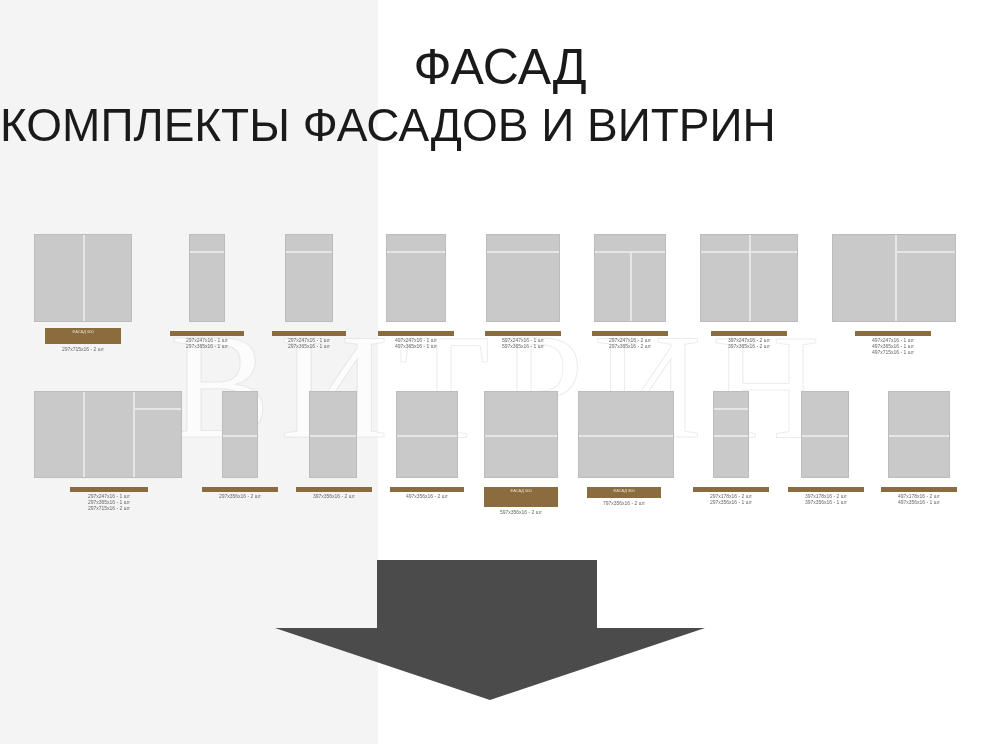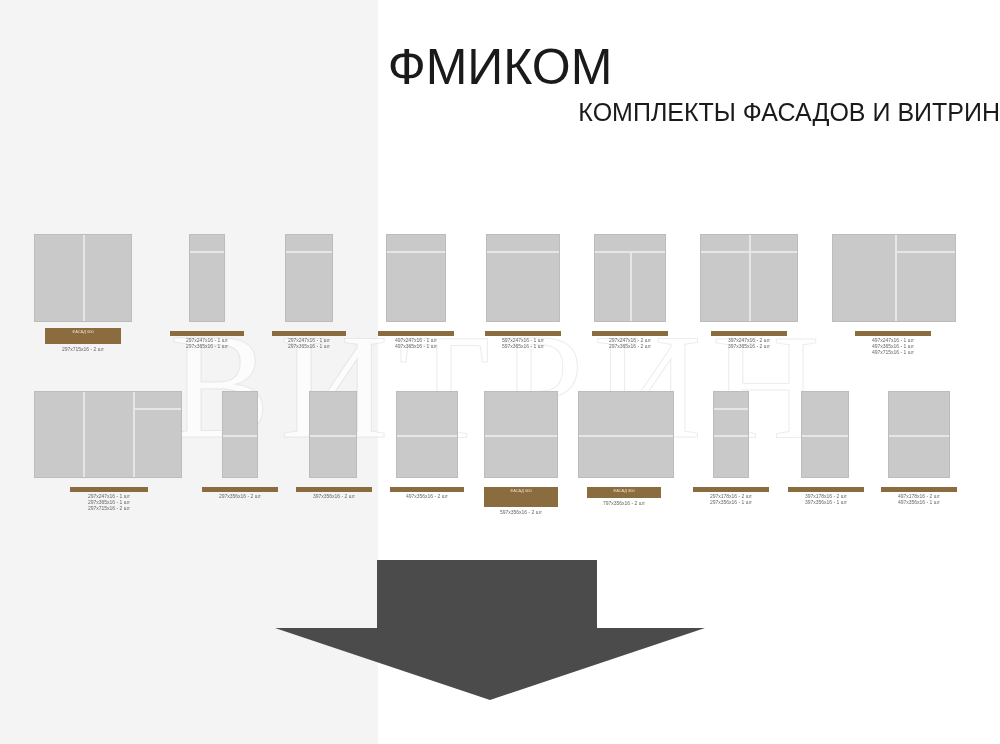--- a/index.html
+++ b/index.html
@@ -1,34 +1,34 @@
 <!DOCTYPE html>
 <html><head>
 <meta charset="utf-8">
 <style>
 *{margin:0;padding:0;box-sizing:border-box}
 body{width:1000px;height:744px;position:relative;overflow:hidden;background:#fff;font-family:"Liberation Sans",sans-serif}
 .bgleft{position:absolute;left:0;top:0;width:378px;height:744px;background:#f4f4f4}
 .wm{position:absolute;left:0;top:300px;width:1000px;text-align:center;font-family:"Liberation Serif",serif;font-size:150px;color:rgba(255,255,255,0.75);letter-spacing:10px;-webkit-text-stroke:1px rgba(200,200,200,0.35)}
 .title{position:absolute;left:0;top:38px;width:1000px;text-align:center;font-size:50px;color:#1a1a1a;font-weight:300}
-.subtitle{position:absolute;left:0;top:98px;width:1000px;text-align:right;font-size:25px;color:#1a1a1a;font-weight:300}
+.subtitle{position:absolute;left:0;top:98px;width:1000px;text-align:left;font-size:46px;color:#1a1a1a;font-weight:300}
 .panel{position:absolute;background:#c9c9c9;border:1px solid #bcbcbc}
 .line-h{position:absolute;left:0;right:0;height:2px;background:#e6e6e6}
 .line-v{position:absolute;top:0;bottom:0;width:2px;background:#e6e6e6}
 .lbl{position:absolute;background:#8a6c3e;height:5px}
 .lbl.big{height:auto;color:#eadfcf;font-size:4px;line-height:5px;text-align:center;padding:1px}
 .dims{position:absolute;font-size:5px;line-height:6px;color:#666;text-align:center;white-space:nowrap}
 .arrow{position:absolute}
 </style>
 </head>
 <body>
 
 <div class="bgleft"></div>
 <div class="wm">ВИТРИН</div>
-<div class="title">ФМИКОМ</div>
+<div class="title">ФАСАД</div>
 <div class="subtitle">КОМПЛЕКТЫ ФАСАДОВ И ВИТРИН</div>
 
 <div>
   <div class="panel" style="left:34px;top:234px;width:98px;height:88px">
       <div class="line-v" style="left:48px"></div>
     </div>
   <div class="lbl big" style="left:45px;top:328px;width:76px;height:16px">ФАСАД 600</div>
   <div class="dims" style="left:40px;top:346px;width:86px">297x715x16 - 2 шт</div>
 
   <div class="panel" style="left:189px;top:234px;width:36px;height:88px">

